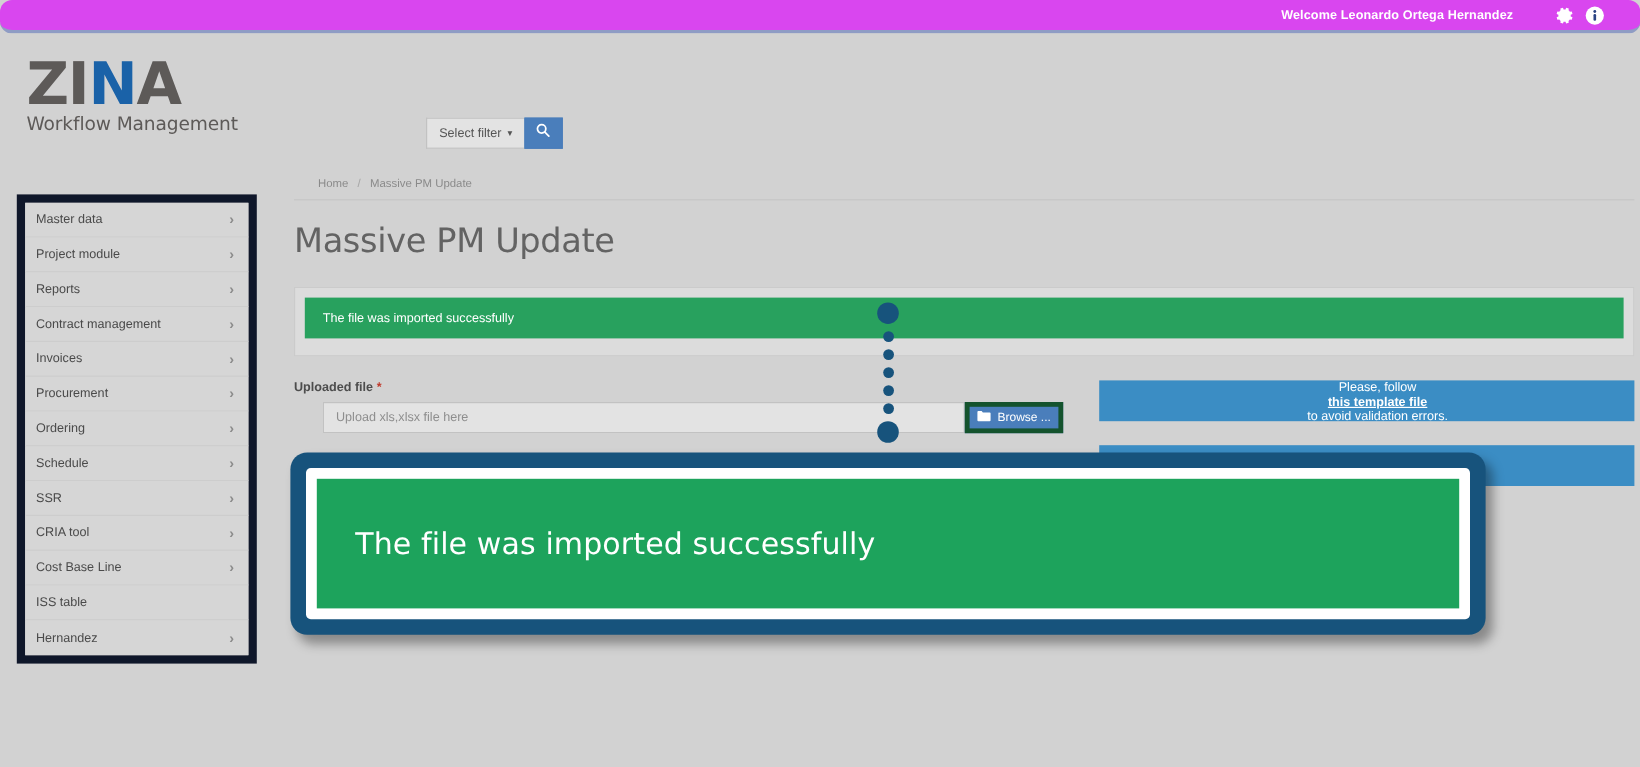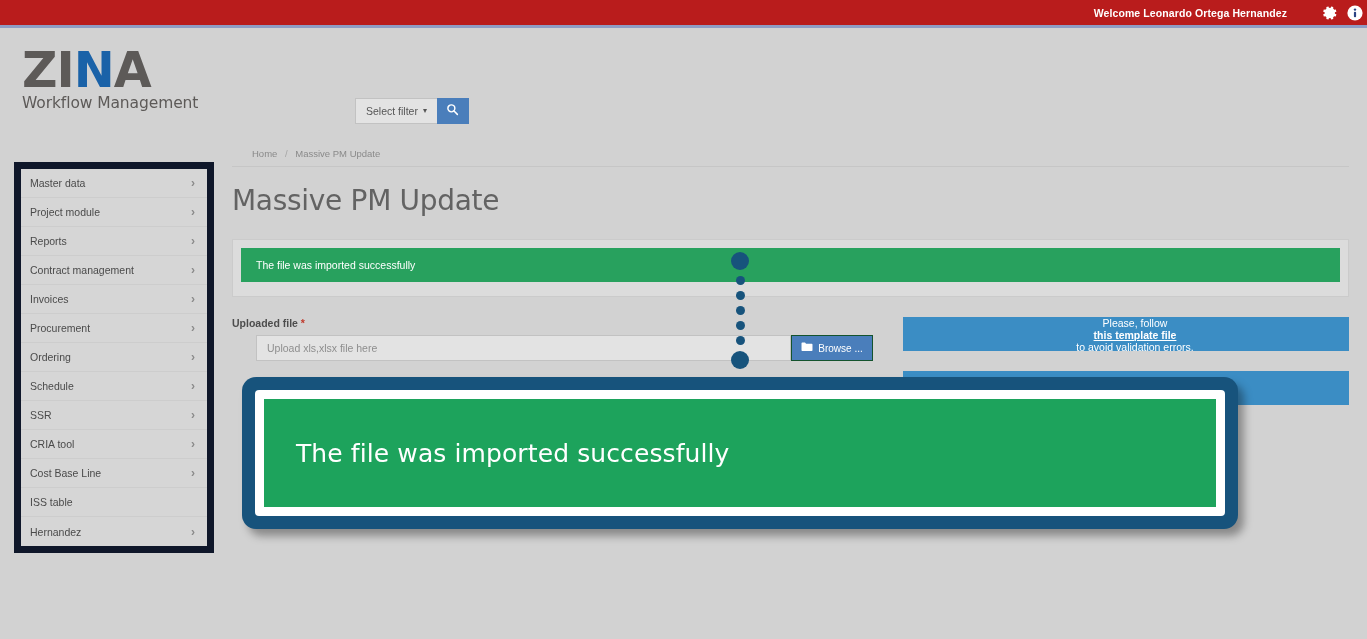--- a/index.html
+++ b/index.html
@@ -7,24 +7,25 @@
     width: 1367px; height: 639px;
     background: #d2d2d2;
     font-family: "Liberation Sans", sans-serif;
     overflow: hidden;
   }
   .page { position: relative; width: 1367px; height: 639px; background: #d2d2d2; }
 
   
   .navbar {
     position: absolute; left: 0; top: 0; width: 1367px; height: 28px;
-    background: #b91c1c;
+    background: #d946ef;
     border-bottom: 3px solid #8f9cc4;
     display: flex; align-items: center; justify-content: flex-end;
-    padding-right: 2px;
+    padding-right: 28px;
+    border-radius: 10px;
   }
   .welcome-text {
     color: #ffffff; font-size: 10.5px; font-weight: bold;
     letter-spacing: .1px; margin-right: 26px; white-space: nowrap;
   }
   .nav-icon { width: 20px; height: 20px; margin-left: 6px; cursor: pointer; display: block; }
   .nav-icon svg { display: block; }
 
   
   .header { position: absolute; left: 0; top: 31px; width: 1367px; height: 95px; }
@@ -66,21 +67,21 @@
   }
   .side-item {
     height: 29px; display: flex; align-items: center; justify-content: space-between;
     padding: 0 12px 0 9px; font-size: 10.5px; color: #4a4a4a;
     border-bottom: 1px solid #cdcdcd; cursor: pointer; background: #d6d6d6;
   }
   .side-item:last-child { border-bottom: none; }
   .side-chev { color: #8b8b8b; font-size: 12px; font-weight: bold; line-height: 1; }
 
   
-  .content { position: absolute; left: 232px; top: 140px; width: 1117px; }
+  .content { position: absolute; left: 245px; top: 140px; width: 1117px; }
   .breadcrumb {
     font-size: 9.5px; color: #8a8a8a; padding: 8px 0 7px 20px;
     border-bottom: 1px solid #c6c6c6;
   }
   .breadcrumb .sep { margin: 0 5px; color: #a5a5a5; }
   .page-title {
     font-family: "DejaVu Sans", sans-serif;
     font-size: 28px; font-weight: normal; color: #636363;
     padding: 17px 0 0 0; letter-spacing: -.3px;
   }
@@ -101,21 +102,21 @@
   .upload-group { display: flex; height: 26px; padding-left: 24px; }
   .upload-input {
     flex: 1; background: #e3e3e3; border: 1px solid #c2c2c2;
     font-size: 10.5px; color: #8e8e8e; padding: 0 10px;
     font-family: "Liberation Sans", sans-serif; outline: none;
   }
   .upload-input::placeholder { color: #8e8e8e; }
   .browse-btn {
     width: 82px; background: #4a7ebb; color: #fff; font-size: 10px;
     display: flex; align-items: center; justify-content: center; gap: 5px;
-    border: 1px solid #14532d; cursor: pointer;
+    border: 4px solid #14532d; cursor: pointer;
   }
 
   .info-col { margin-left: 30px; width: 446px; }
   .info-panel {
     background: #3b8dc4; color: #ffffff; font-size: 10.5px;
     height: 34px; display: flex; align-items: center; padding-left: 18px; flex-direction: column;
   }
   .info-panel.second { margin-top: 20px; }
   .info-panel a { color: #ffffff; font-weight: bold; text-decoration: underline; }
 

